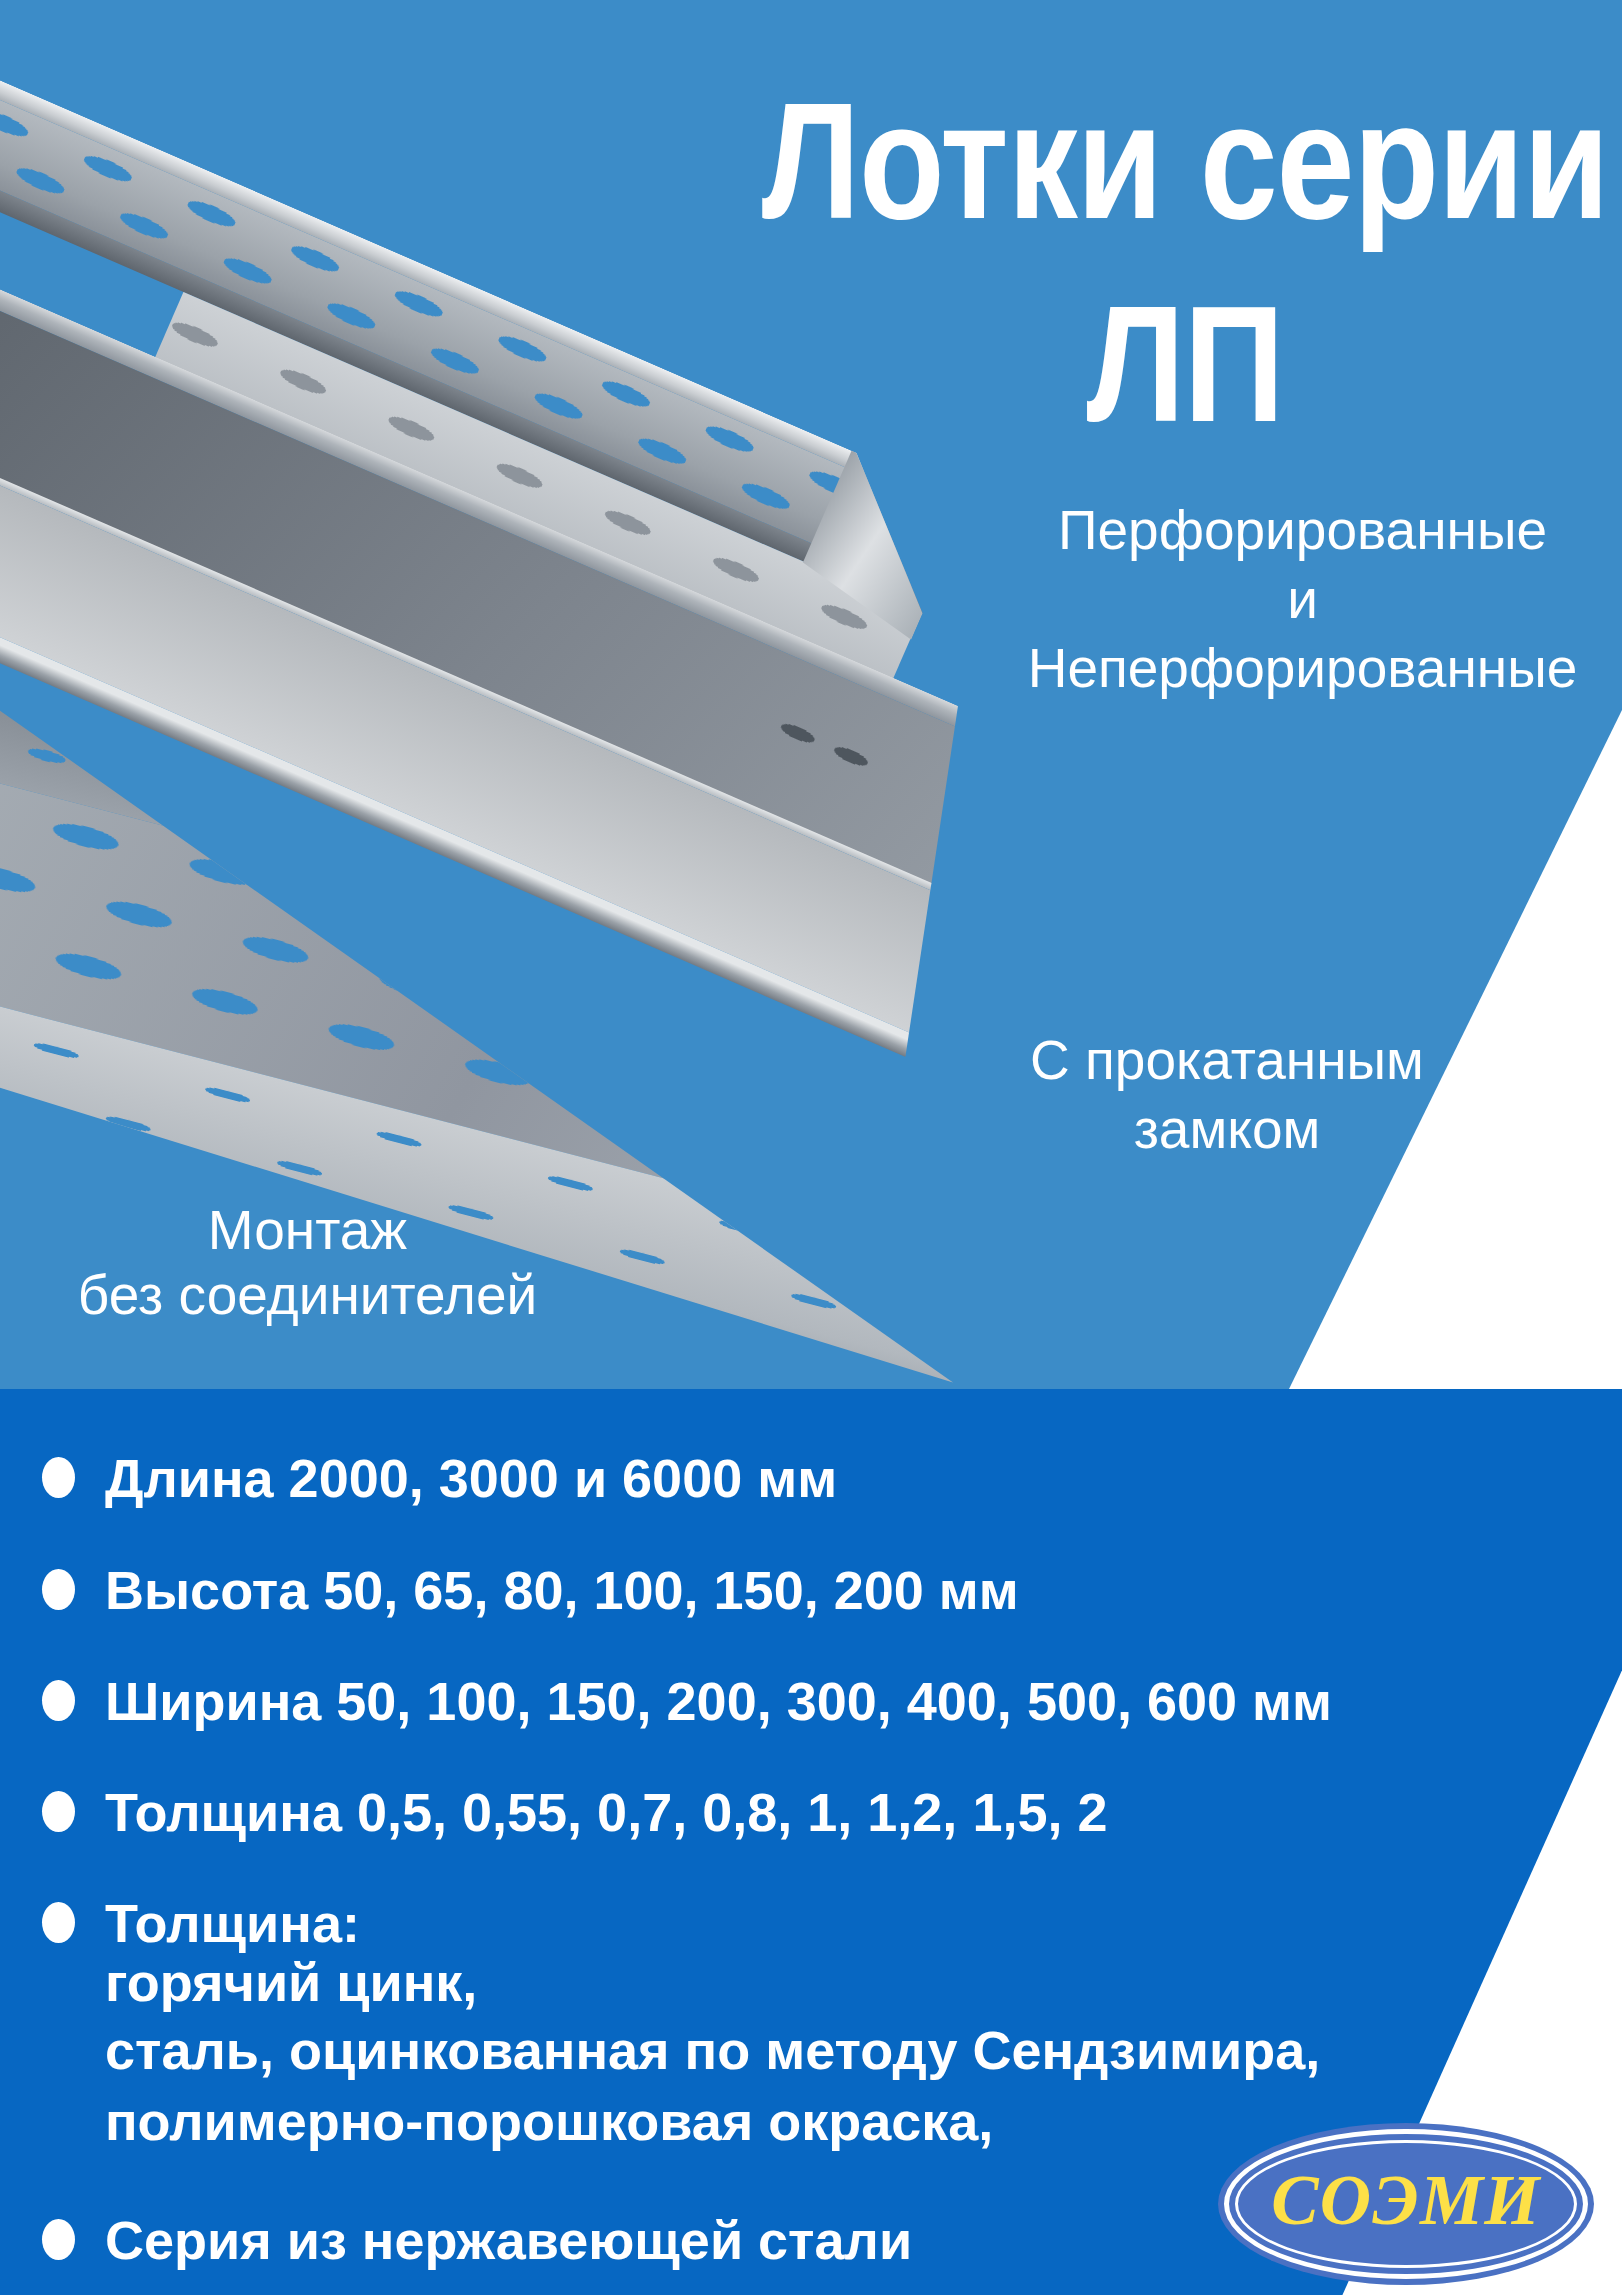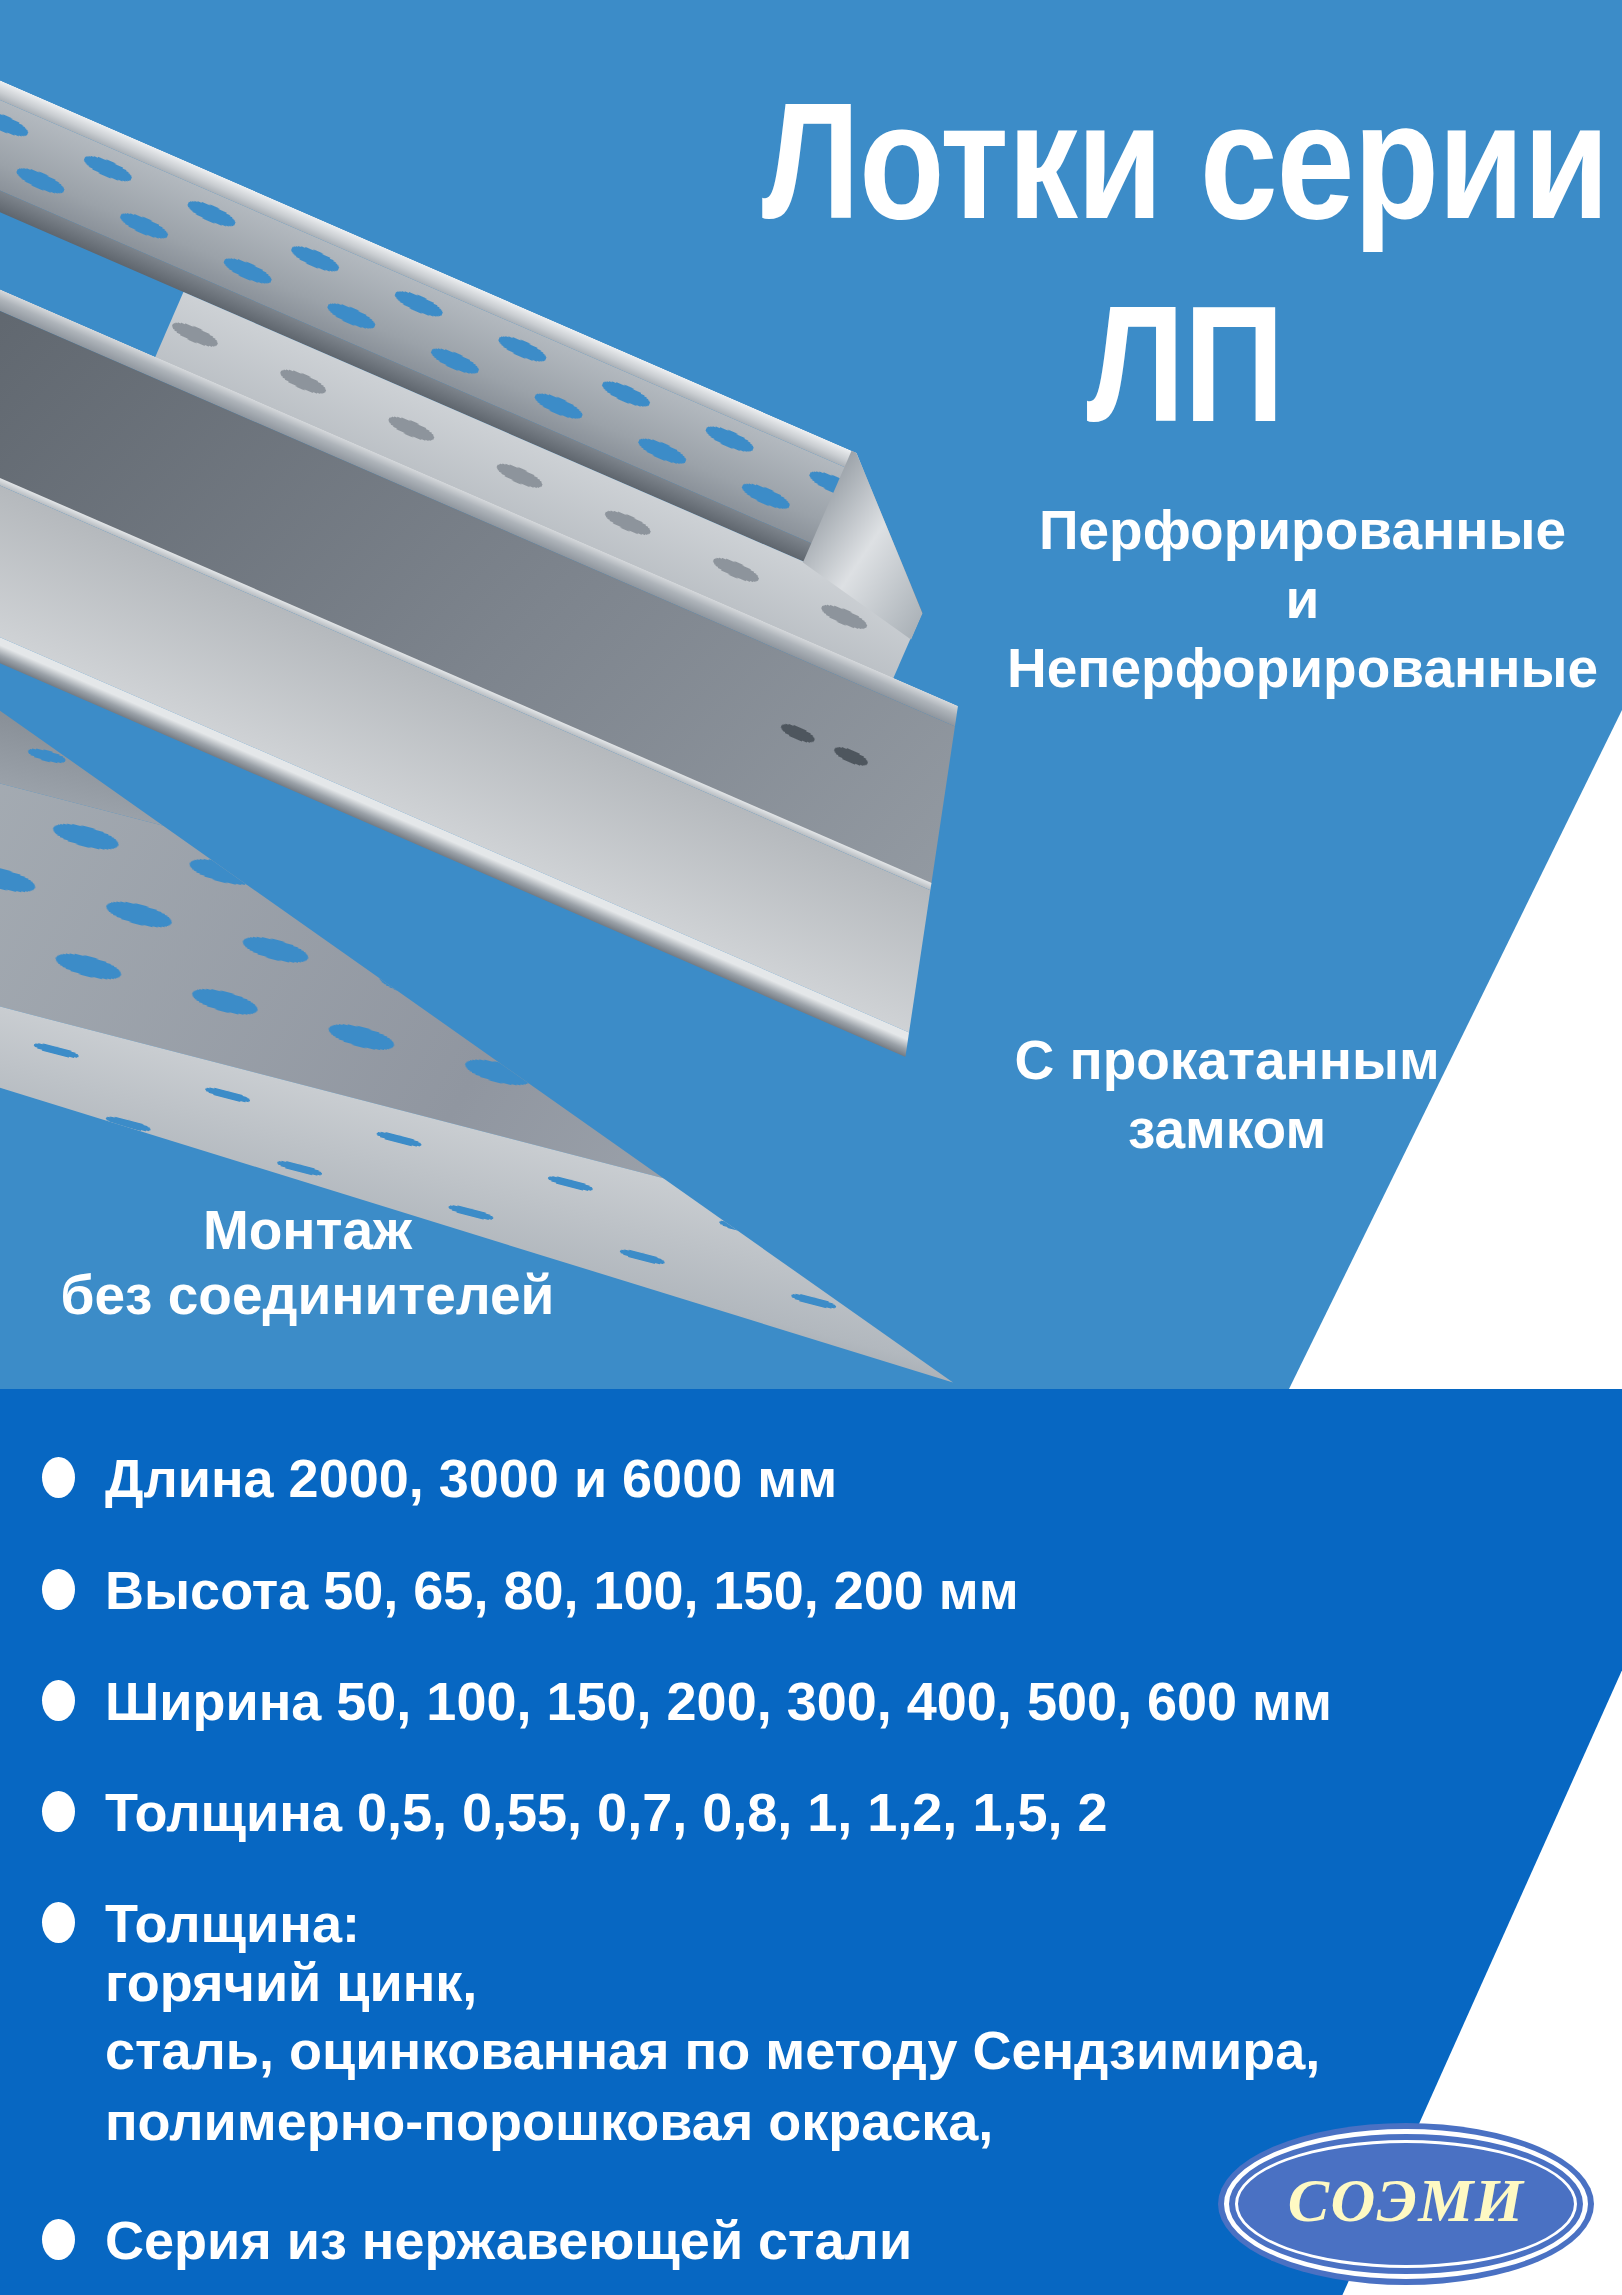--- a/index.html
+++ b/index.html
@@ -98,21 +98,21 @@
     background-image:radial-gradient(ellipse 23.6px 3.9px at 26px 5.2px,#3c8cc8 98%,rgba(0,0,0,0) 100%);
     background-size:177px 10.5px;background-repeat:repeat-x;}
   .tray-c .wrow.w1{top:331px;}
   .tray-c .wrow.w2{top:384px;background-position:88px 0;}
   
   .headline{
     position:absolute;left:681px;top:60px;width:1008px;z-index:7;
     color:#ffffff;font-weight:bold;font-size:165px;line-height:203px;
     text-align:center;transform:scaleX(0.85);letter-spacing:-1.3px;
   }
-  .label{position:absolute;z-index:7;color:#ffffff;font-weight:bold;
+  .label{position:absolute;z-index:7;color:#ffffff;font-weight:normal;
     font-size:55px;text-align:center;}
   .label-perforated{left:982px;top:496px;width:641px;line-height:69px;}
   .label-lock{left:913px;top:1026px;width:628px;line-height:69px;}
   .label-mounting{left:13px;top:1198px;width:589px;line-height:65px;}
   
   .spec{position:absolute;left:42px;height:73px;display:flex;align-items:center;z-index:3;}
   .spec .dot{width:33px;height:41px;border-radius:50%;background:#ffffff;
     margin-right:30px;flex:0 0 auto;}
   .spec .txt,.subline{color:#ffffff;font-weight:bold;font-size:54px;white-space:nowrap;}
   .subline{position:absolute;left:105px;height:73px;display:flex;align-items:center;z-index:3;}
@@ -120,22 +120,22 @@
   .c1{top:556px;} .c2{top:624px;} .c3{top:695px;}
   .s6{top:814px;}
   
   .logo{
     position:absolute;left:1218px;top:734px;width:376px;height:162px;z-index:5;
     background:#4a71c3;border-radius:50%;display:flex;align-items:center;justify-content:center;
   }
   .logo::before{content:"";position:absolute;inset:5.9px;border:5.2px solid #ffffff;border-radius:50%;}
   .logo::after{content:"";position:absolute;inset:17px;border:3.3px solid #ffffff;border-radius:50%;}
   .logo .logo-text{
-    color:#fef9c3;font-family:"Liberation Serif",serif;font-style:italic;font-weight:bold;
-    font-size:62px;letter-spacing:1.3px;position:relative;z-index:1;padding-bottom:6.5px;
+    color:#fde047;font-family:"Liberation Serif",serif;font-style:italic;font-weight:bold;
+    font-size:71px;letter-spacing:1.3px;position:relative;z-index:1;padding-bottom:6.5px;
   }
 </style>
 </head>
 <body>
 
 <div id="page">
 
   <section class="top-section">
 
     <div class="tray tray-a">

